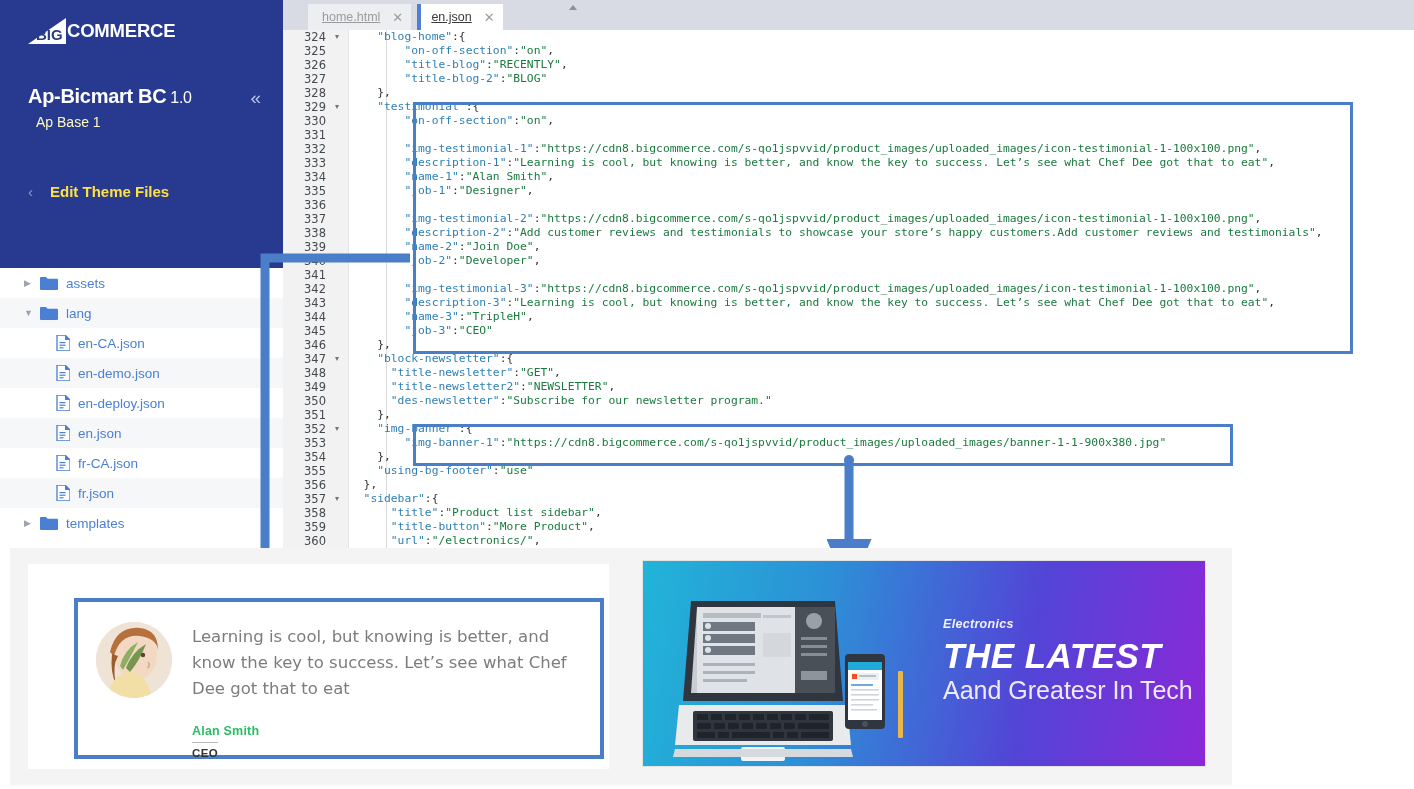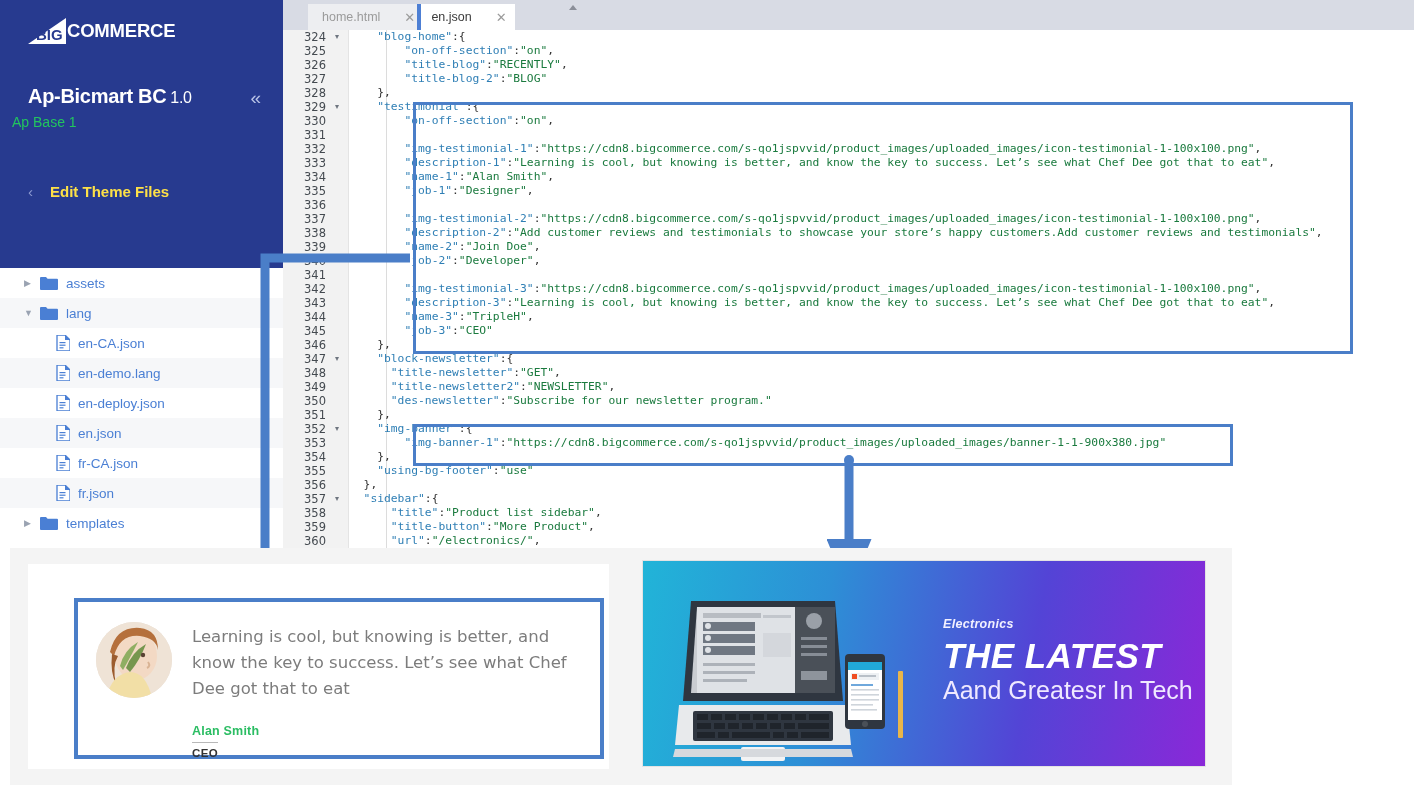--- a/index.html
+++ b/index.html
@@ -22,21 +22,21 @@
   .logo-mark svg { display: block; }
   .logo-text {
     color: #ffffff; font-size: 18.5px; font-weight: 700; letter-spacing: -0.2px;
     font-family: "Liberation Sans", sans-serif;
   }
   .theme-title {
     position: absolute; left: 28px; top: 85px;
     color: #ffffff; font-size: 20px; font-weight: 700; letter-spacing: -0.3px;
   }
   .theme-title .ver { font-weight: 400; font-size: 16px; color: #ffffff; margin-left: 4px; }
-  .theme-sub { position: absolute; left: 12px; top: 114px; color: #22c55e; font-size: 14px; }
+  .theme-sub { position: absolute; left: 36px; top: 114px; color: #fef9c3; font-size: 14px; }
   .collapse-btn {
     position: absolute; right: 22px; top: 88px; color: #b9c3e6;
     font-size: 19px; line-height: 1; cursor: pointer; user-select: none;
   }
   .edit-theme {
     position: absolute; left: 28px; top: 183px; display: flex; align-items: center;
     cursor: pointer;
   }
   .edit-theme .chev { color: #8d9ad0; font-size: 15px; margin-right: 17px; }
   .edit-theme .lbl { color: #fde047; font-size: 15px; font-weight: 700; }
@@ -58,21 +58,21 @@
 
   
   .editor { position: absolute; left: 283px; top: 0; right: 0; height: 548px; background: #ffffff; }
   .tabbar { position: relative; height: 30px; background: #d8dbe4; }
   .tab {
     position: absolute; top: 4px; height: 26px; display: flex; align-items: center;
     background: #edeef1; color: #9b9b9b; font-size: 12.5px; padding: 0 8px 0 14px; cursor: pointer;
     font-family: "Liberation Sans", sans-serif;
   }
   .tab.active { background: #ffffff; color: #3b3b3b; }
-  .tab .tabname { margin-right: 24px; white-space: nowrap; }
+  .tab .tabname { margin-right: 12px; white-space: nowrap; text-decoration: underline; }
   .tab .tabx { color: #9b9b9b; font-size: 13px; line-height: 1; }
   .tab.active::before {
     content: ""; position: absolute; left: 0; top: 0; width: 4px; height: 26px; background: #4d7fd4;
   }
 
   .codewrap { position: absolute; left: 0; top: 30px; right: 0; bottom: 0; overflow: hidden; background:#fff; }
   .gutter {
     position: absolute; left: 0; top: 0; width: 66px; height: 100%; background: #f2f2f2;
     border-right: 1px solid #e4e4e4;
   }
@@ -227,21 +227,21 @@
         </div>
         <div class="ft-row file alt">
           <span class="tw"></span>
           <span class="ico-file"><svg width="14" height="16" viewBox="0 0 14 16">
               <path d="M1 0h8l5 5v11H1z" fill="#ffffff" stroke="#4a7fd4" stroke-width="1.3"></path>
               <path d="M9 0l5 5H9z" fill="#4a7fd4"></path>
               <rect x="3.5" y="7" width="6" height="1.2" fill="#4a7fd4"></rect>
               <rect x="3.5" y="9.6" width="6" height="1.2" fill="#4a7fd4"></rect>
               <rect x="3.5" y="12.2" width="4" height="1.2" fill="#4a7fd4"></rect>
             </svg></span>
-          <span class="ft-label">en-demo.lang</span>
+          <span class="ft-label">en-demo.json</span>
         </div>
         <div class="ft-row file plain">
           <span class="tw"></span>
           <span class="ico-file"><svg width="14" height="16" viewBox="0 0 14 16">
               <path d="M1 0h8l5 5v11H1z" fill="#ffffff" stroke="#4a7fd4" stroke-width="1.3"></path>
               <path d="M9 0l5 5H9z" fill="#4a7fd4"></path>
               <rect x="3.5" y="7" width="6" height="1.2" fill="#4a7fd4"></rect>
               <rect x="3.5" y="9.6" width="6" height="1.2" fill="#4a7fd4"></rect>
               <rect x="3.5" y="12.2" width="4" height="1.2" fill="#4a7fd4"></rect>
             </svg></span>

